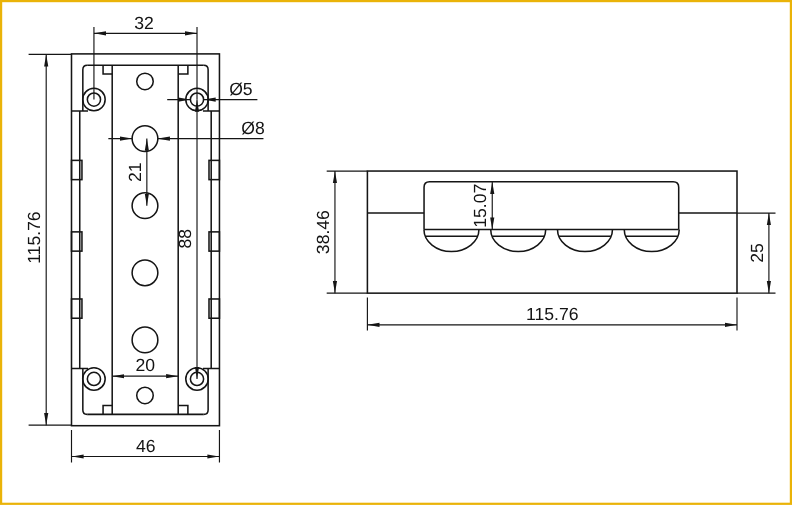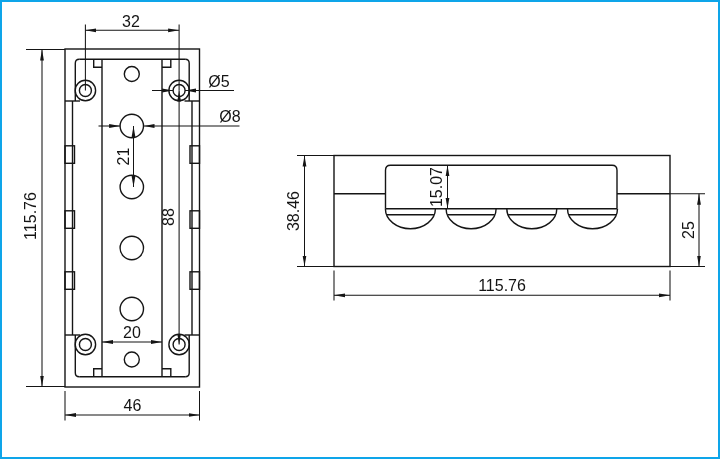--- a/index.html
+++ b/index.html
@@ -1,21 +1,21 @@
 <!DOCTYPE html>
 <html><head>
 <meta charset="utf-8">
 <style>
   html,body{margin:0;padding:0;background:#ffffff;}
   .canvas{
     position:relative;
     width:720px;height:459px;
     box-sizing:border-box;
     background:#ffffff;
-    border:2px solid #0ea5e9;
+    border:2px solid #eab308;
     font-family:"Liberation Sans", sans-serif;
   }
   svg{display:block;}
   .part-line{stroke:#151515;stroke-width:1.4;fill:none;stroke-linecap:butt;}
   .dim-line{stroke:#151515;stroke-width:1.05;fill:none;stroke-linecap:butt;}
   .dim-text{
     font-family:"Liberation Sans", sans-serif;
     font-size:16px;
     fill:#141414;
     stroke:none;

